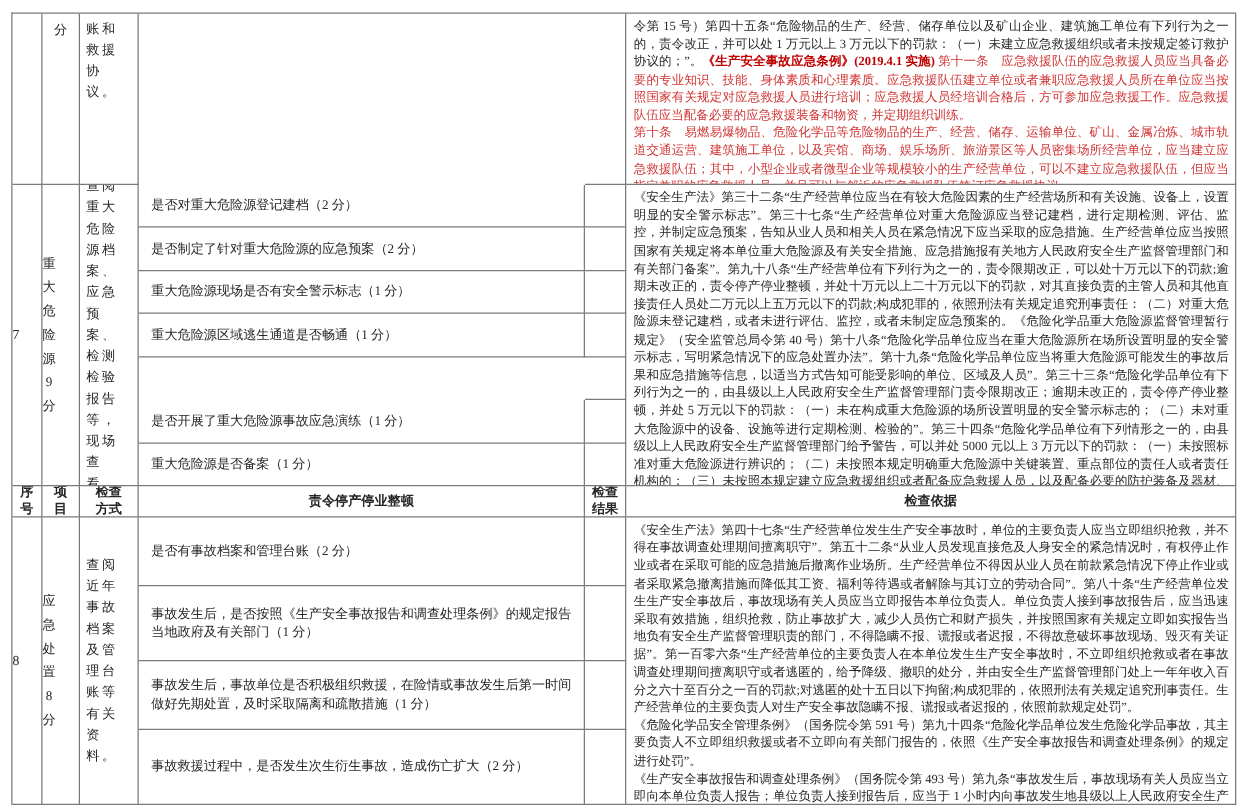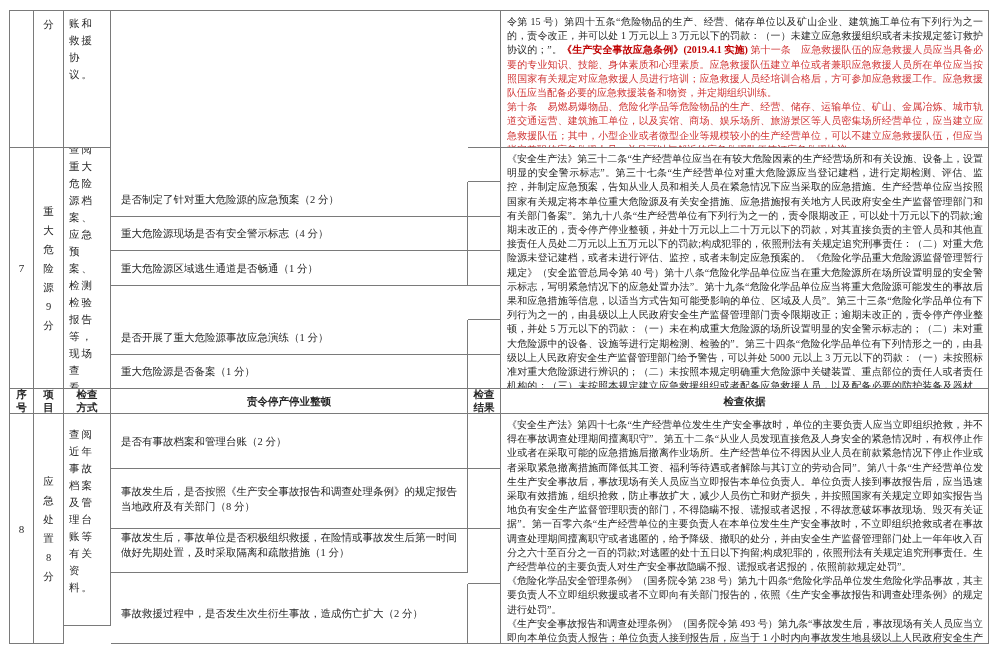--- a/index.html
+++ b/index.html
@@ -18,21 +18,21 @@
     border-bottom:1px solid var(--border,#7a7a7a);
   }
   
   .c1{left:0;width:24px;}
   .c2{left:24px;width:30px;}
   .c3{left:54px;width:47px;}
   .c4{left:101px;width:357px;}
   .c5{left:458px;width:33px;}
   .c6{left:491px;width:488px;}
 
-  .vc{display:flex;align-items:center;justify-content:center;}
+  .vc{display:flex;align-items:center;justify-content:flex-start;}
   .topalign{display:flex;align-items:flex-start;justify-content:center;padding-top:4px;}
 
   .seqtext{font-size:11px;}
   .projtext{font-size:10.5px;line-height:19px;text-align:center;white-space:pre-line;}
   .methodtext{font-size:10.5px;line-height:17px;letter-spacing:2px;text-align:left;width:100%;padding:0 5px;box-sizing:border-box;}
   .item{padding:2px 10px;display:flex;align-items:center;}
   .itemtext{font-size:10.5px;line-height:15px;}
   .basis{
     font-size:10px;line-height:14.2px;padding:4px 5px 2px 6px;
     text-align:justify;white-space:pre-wrap;
@@ -71,25 +71,28 @@
 危
 险
 源
 9
 分</span>
     </div>
     <div class="cell c3 vc" style="top:137px;height:241px">
       <span class="methodtext">查阅重大危险源档案、应急预案、检测检验报告等，现场查看。</span>
     </div>
 
+    <div class="cell c4 item" style="top:137px;height:34px">
+        <span class="itemtext">是否对重大危险源登记建档（2 分）</span>
+      </div>
     <div class="cell c4 item" style="top:171px;height:35px">
         <span class="itemtext">是否制定了针对重大危险源的应急预案（2 分）</span>
       </div>
     <div class="cell c4 item" style="top:206px;height:34px">
-        <span class="itemtext">重大危险源现场是否有安全警示标志（4 分）</span>
+        <span class="itemtext">重大危险源现场是否有安全警示标志（1 分）</span>
       </div>
     <div class="cell c4 item" style="top:240px;height:35px">
         <span class="itemtext">重大危险源区域逃生通道是否畅通（1 分）</span>
       </div>
     <div class="cell c4 item" style="top:309px;height:35px">
         <span class="itemtext">是否开展了重大危险源事故应急演练（1 分）</span>
       </div>
     <div class="cell c4 item" style="top:344px;height:34px">
         <span class="itemtext">重大危险源是否备案（1 分）</span>
       </div>
@@ -119,40 +122,40 @@
       <span class="seqtext">8</span>
     </div>
     <div class="cell c2 vc" style="top:403px;height:230px">
       <span class="projtext">应
 急
 处
 置
 8
 分</span>
     </div>
-    <div class="cell c3 vc" style="top:385px;height:230px">
+    <div class="cell c3 vc" style="top:403px;height:230px">
       <span class="methodtext">查阅近年事故档案及管理台账等有关资料。</span>
     </div>
 
     <div class="cell c4 item" style="top:403px;height:55px">
         <span class="itemtext">是否有事故档案和管理台账（2 分）</span>
       </div>
     <div class="cell c4 item" style="top:458px;height:60px">
-        <span class="itemtext">事故发生后，是否按照《生产安全事故报告和调查处理条例》的规定报告当地政府及有关部门（8 分）</span>
+        <span class="itemtext">事故发生后，是否按照《生产安全事故报告和调查处理条例》的规定报告当地政府及有关部门（1 分）</span>
       </div>
-    <div class="cell c4 item" style="top:507px;height:55px">
+    <div class="cell c4 item" style="top:518px;height:55px">
         <span class="itemtext">事故发生后，事故单位是否积极组织救援，在险情或事故发生后第一时间做好先期处置，及时采取隔离和疏散措施（1 分）</span>
       </div>
     <div class="cell c4 item" style="top:573px;height:60px">
         <span class="itemtext">事故救援过程中，是否发生次生衍生事故，造成伤亡扩大（2 分）</span>
       </div>
 
     <div class="cell c5" style="top:403px;height:55px"></div>
     <div class="cell c5" style="top:458px;height:60px"></div>
     <div class="cell c5" style="top:518px;height:55px"></div>
     <div class="cell c5" style="top:573px;height:60px"></div>
 
     <div class="cell c6 basis" style="top:403px;height:230px"><span class="seg-b">《安全生产法》第四十七条</span><span>“生产经营单位发生生产安全事故时，单位的主要负责人应当立即组织抢救，并不得在事故调查处理期间擅离职守”。</span><span class="seg-b">第五十二条</span><span>“从业人员发现直接危及人身安全的紧急情况时，有权停止作业或者在采取可能的应急措施后撤离作业场所。生产经营单位不得因从业人员在前款紧急情况下停止作业或者采取紧急撤离措施而降低其工资、福利等待遇或者解除与其订立的劳动合同”。</span><span class="seg-b">第八十条</span><span>“生产经营单位发生生产安全事故后，事故现场有关人员应当立即报告本单位负责人。单位负责人接到事故报告后，应当迅速采取有效措施，组织抢救，防止事故扩大，减少人员伤亡和财产损失，并按照国家有关规定立即如实报告当地负有安全生产监督管理职责的部门，不得隐瞒不报、谎报或者迟报，不得故意破坏事故现场、毁灭有关证据”。</span><span class="seg-b">第一百零六条</span><span>“生产经营单位的主要负责人在本单位发生生产安全事故时，不立即组织抢救或者在事故调查处理期间擅离职守或者逃匿的，给予降级、撤职的处分，并由安全生产监督管理部门处上一年年收入百分之六十至百分之一百的罚款;对逃匿的处十五日以下拘留;构成犯罪的，依照刑法有关规定追究刑事责任。生产经营单位的主要负责人对生产安全事故隐瞒不报、谎报或者迟报的，依照前款规定处罚”。
-</span><span class="seg-b">《危险化学品安全管理条例》（国务院令第 238 号）第九十四条</span><span>“危险化学品单位发生危险化学品事故，其主要负责人不立即组织救援或者不立即向有关部门报告的，依照《生产安全事故报告和调查处理条例》的规定进行处罚”。
+</span><span class="seg-b">《危险化学品安全管理条例》（国务院令第 591 号）第九十四条</span><span>“危险化学品单位发生危险化学品事故，其主要负责人不立即组织救援或者不立即向有关部门报告的，依照《生产安全事故报告和调查处理条例》的规定进行处罚”。
 </span><span class="seg-b">《生产安全事故报告和调查处理条例》（国务院令第 493 号）第九条</span><span>“事故发生后，事故现场有关人员应当立即向本单位负责人报告；单位负责人接到报告后，应当于 1 小时内向事故发生地县级以上人民政府安全生产监督管理部门和负有安全生产监督管理职责的有关部门报告。情况紧急时，事故现场有关人员可以直接向事故发生地县级以上人</span></div>
 
   </div>
 </div>
 
 </body></html>

